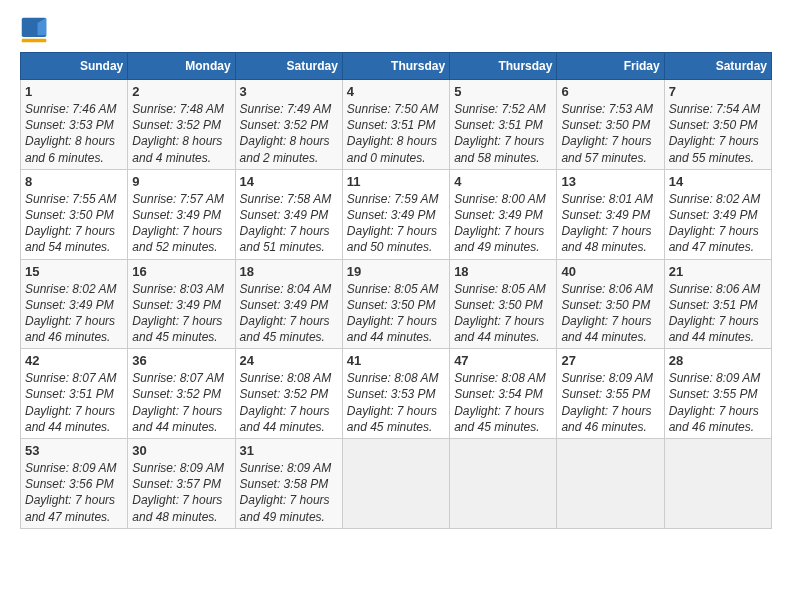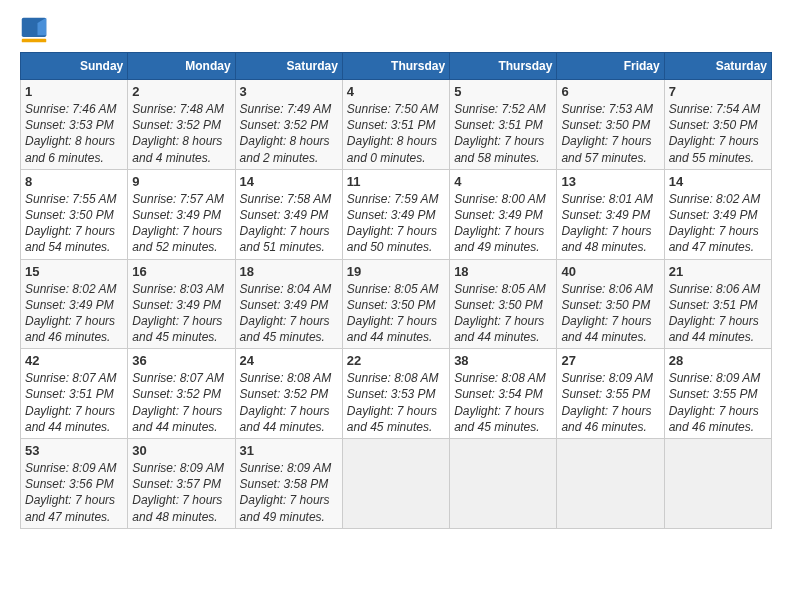--- a/index.html
+++ b/index.html
@@ -157,22 +157,22 @@
           <td><span class="day-num">18</span><span class="day-info">Sunrise: 8:04 AM<br>Sunset: 3:49 PM<br>Daylight: 7 hours and 45 minutes.</span></td>
           <td><span class="day-num">19</span><span class="day-info">Sunrise: 8:05 AM<br>Sunset: 3:50 PM<br>Daylight: 7 hours and 44 minutes.</span></td>
           <td><span class="day-num">18</span><span class="day-info">Sunrise: 8:05 AM<br>Sunset: 3:50 PM<br>Daylight: 7 hours and 44 minutes.</span></td>
           <td><span class="day-num">40</span><span class="day-info">Sunrise: 8:06 AM<br>Sunset: 3:50 PM<br>Daylight: 7 hours and 44 minutes.</span></td>
           <td><span class="day-num">21</span><span class="day-info">Sunrise: 8:06 AM<br>Sunset: 3:51 PM<br>Daylight: 7 hours and 44 minutes.</span></td>
         </tr>
         <tr>
           <td><span class="day-num">42</span><span class="day-info">Sunrise: 8:07 AM<br>Sunset: 3:51 PM<br>Daylight: 7 hours and 44 minutes.</span></td>
           <td><span class="day-num">36</span><span class="day-info">Sunrise: 8:07 AM<br>Sunset: 3:52 PM<br>Daylight: 7 hours and 44 minutes.</span></td>
           <td><span class="day-num">24</span><span class="day-info">Sunrise: 8:08 AM<br>Sunset: 3:52 PM<br>Daylight: 7 hours and 44 minutes.</span></td>
-          <td><span class="day-num">22</span><span class="day-info">Sunrise: 8:08 AM<br>Sunset: 3:53 PM<br>Daylight: 7 hours and 45 minutes.</span></td>
-          <td><span class="day-num">38</span><span class="day-info">Sunrise: 8:08 AM<br>Sunset: 3:54 PM<br>Daylight: 7 hours and 45 minutes.</span></td>
+          <td><span class="day-num">41</span><span class="day-info">Sunrise: 8:08 AM<br>Sunset: 3:53 PM<br>Daylight: 7 hours and 45 minutes.</span></td>
+          <td><span class="day-num">47</span><span class="day-info">Sunrise: 8:08 AM<br>Sunset: 3:54 PM<br>Daylight: 7 hours and 45 minutes.</span></td>
           <td><span class="day-num">27</span><span class="day-info">Sunrise: 8:09 AM<br>Sunset: 3:55 PM<br>Daylight: 7 hours and 46 minutes.</span></td>
           <td><span class="day-num">28</span><span class="day-info">Sunrise: 8:09 AM<br>Sunset: 3:55 PM<br>Daylight: 7 hours and 46 minutes.</span></td>
         </tr>
         <tr>
           <td><span class="day-num">53</span><span class="day-info">Sunrise: 8:09 AM<br>Sunset: 3:56 PM<br>Daylight: 7 hours and 47 minutes.</span></td>
           <td><span class="day-num">30</span><span class="day-info">Sunrise: 8:09 AM<br>Sunset: 3:57 PM<br>Daylight: 7 hours and 48 minutes.</span></td>
           <td><span class="day-num">31</span><span class="day-info">Sunrise: 8:09 AM<br>Sunset: 3:58 PM<br>Daylight: 7 hours and 49 minutes.</span></td>
           <td class="empty-cell"></td>
           <td class="empty-cell"></td>
           <td class="empty-cell"></td>

